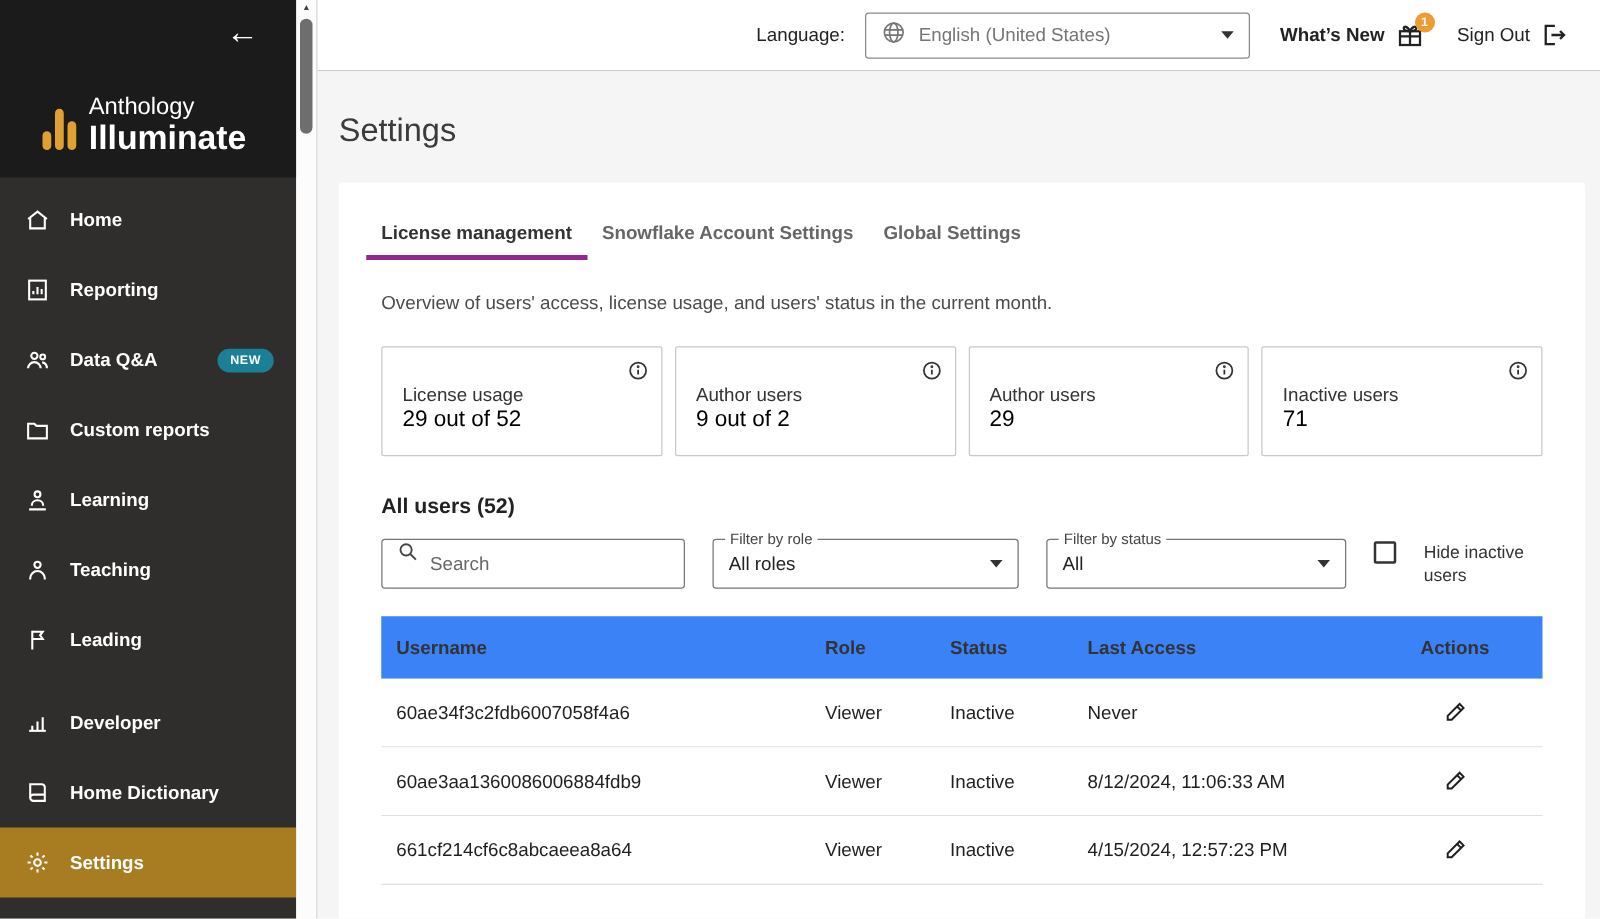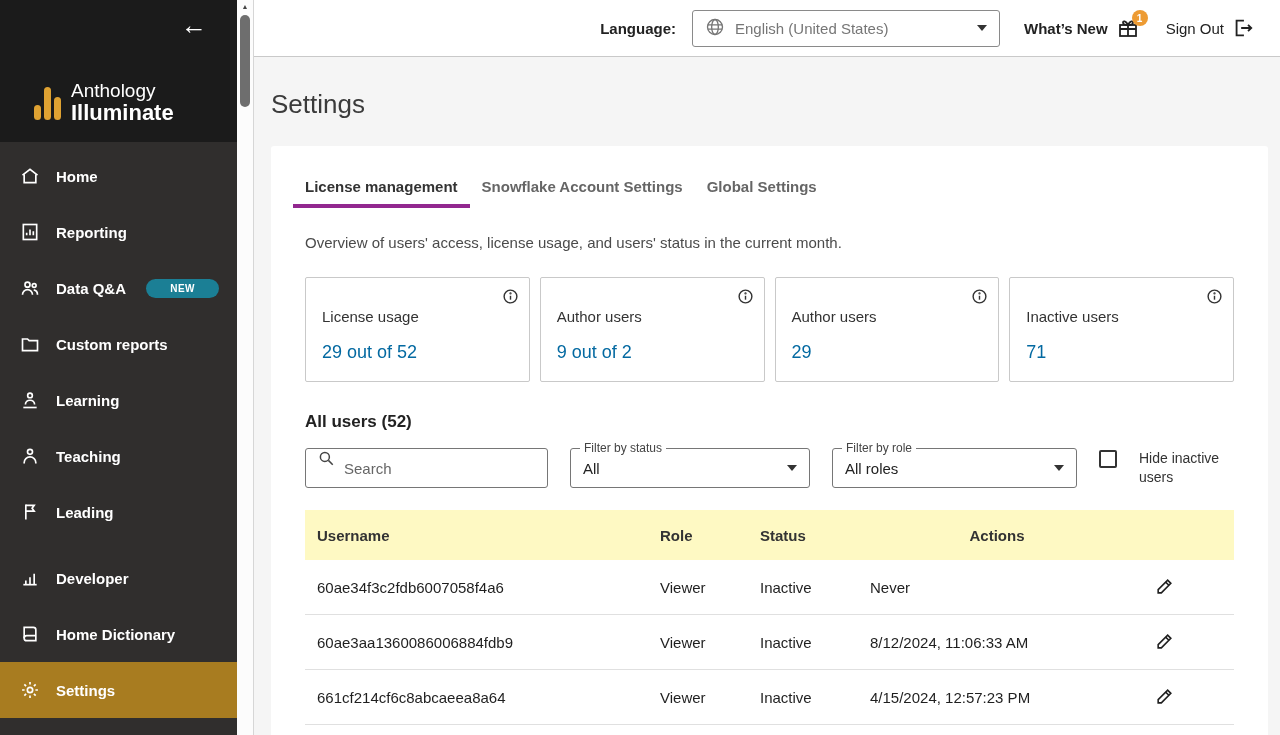--- a/index.html
+++ b/index.html
@@ -13,40 +13,40 @@
   .sidebar-top { background:#1b1b1b; height:142px; position:relative; flex:none; }
   .back-arrow { position:absolute; top:12px; right:30px; font-size:26px; color:#fff; cursor:pointer; line-height:1; }
   .logo { position:absolute; left:34px; bottom:18px; display:flex; align-items:flex-end; gap:10px; }
   .logo-bars { display:flex; align-items:flex-end; gap:3px; padding-bottom:4px; }
   .logo-bars i { display:block; width:7px; border-radius:4px; background:#dfa232; }
   .logo-bars i:nth-child(1){ height:15px; }
   .logo-bars i:nth-child(2){ height:33px; }
   .logo-bars i:nth-child(3){ height:23px; }
   .logo-text { line-height:1.05; }
   .logo-line1 { font-size:19px; font-weight:400; }
-  .logo-line2 { font-size:22px; font-weight:700; }
+  .logo-line2 { font-size:27px; font-weight:700; }
 
   .sidebar-nav { flex:1; display:flex; flex-direction:column; padding-top:6px; }
   .nav-item { display:flex; align-items:center; gap:16px; height:56px; padding:0 18px 0 20px; font-size:15px; font-weight:700; cursor:pointer; flex:none; }
   .nav-item.gap-above { margin-top:10px; }
   .nav-item.active { background:#a87c20; }
   .nicon { width:20px; height:20px; flex:none; color:#fff; display:flex; align-items:center; justify-content:center; }
   .nicon svg { width:20px; height:20px; display:block; }
-  .new-badge { margin-left:auto; background:#1b7f95; color:#fff; font-size:10px; font-weight:700; padding:4px 24px; border-radius:11px; letter-spacing:.5px; }
+  .new-badge { margin-left:auto; background:#1b7f95; color:#fff; font-size:10px; font-weight:700; padding:4px 10px; border-radius:11px; letter-spacing:.5px; }
 
   
   .scroll-col { width:17px; flex:none; background:#fcfcfc; border-right:1px solid #d6d6d6; position:relative; }
   .scroll-up { position:absolute; top:3px; left:0; right:0; text-align:center; font-size:7px; color:#444; }
   .scroll-thumb { position:absolute; top:15px; left:3px; width:10px; height:92px; background:#6e6e6e; border-radius:5px; cursor:grab; }
 
   
   .content { flex:1; min-width:0; display:flex; flex-direction:column; }
 
   .topbar { height:57px; flex:none; background:#fff; border-bottom:1px solid #c9c9c9; display:flex; align-items:center; justify-content:flex-end; gap:16px; padding-right:26px; }
-  .lang-label { font-size:15px; font-weight:700; color:#222; }
+  .lang-label { font-size:15px; font-weight:400; color:#222; }
   .lang-select { width:308px; height:37px; border:1px solid #8a8a8a; border-radius:3px; display:flex; align-items:center; gap:10px; padding:0 12px; color:#767676; font-size:15px; cursor:pointer; background:#fff; }
   .lang-select .gicon { color:#767676; }
   .caret { width:0; height:0; border-left:5px solid transparent; border-right:5px solid transparent; border-top:6px solid #333; margin-left:auto; }
   .whats-new { display:flex; align-items:center; gap:8px; font-size:15px; font-weight:700; color:#222; cursor:pointer; margin-left:8px; }
   .gift-wrap { position:relative; width:24px; height:24px; color:#222; }
   .gift-wrap svg { width:24px; height:24px; }
   .notif-badge { position:absolute; top:-6px; right:-8px; width:16px; height:16px; background:#ed9b33; border-radius:50%; color:#fff; font-size:10px; font-weight:700; display:flex; align-items:center; justify-content:center; }
   .sign-out { display:flex; align-items:center; gap:8px; font-size:15px; font-weight:400; color:#222; cursor:pointer; margin-left:10px; }
   .sign-out svg { width:22px; height:22px; color:#222; }
 
@@ -58,21 +58,21 @@
   .tabs { display:flex; gap:24px; margin-bottom:26px; }
   .tab { font-size:15px; font-weight:700; color:#666; padding:0 0 13px 0; position:relative; cursor:pointer; white-space:nowrap; }
   .tab.active { color:#333; }
   .tab.active::after { content:""; position:absolute; left:-12px; right:-12px; bottom:0; height:4px; background:#92278f; }
 
   .tab-desc { font-size:15px; color:#4b4b4b; margin-bottom:26px; }
 
   .stats { display:flex; gap:10px; margin-bottom:30px; }
   .stat-card { flex:1; border:1px solid #c9c9c9; border-radius:2px; padding:30px 14px 18px 16px; position:relative; background:#fff; }
   .stat-label { font-size:15px; color:#333; }
-  .stat-value { font-size:18px; color:#0369a1; margin-top:17px; }
+  .stat-value { font-size:18px; color:#000000; }
   .info-icon { position:absolute; top:10px; right:10px; width:17px; height:17px; color:#333; cursor:pointer; }
   .info-icon svg { width:17px; height:17px; }
 
   .users-heading { font-size:17px; font-weight:700; color:#222; margin-bottom:16px; }
 
   .filters { display:flex; align-items:center; gap:22px; margin-bottom:22px; }
   .search-box { width:243px; height:40px; border:1px solid #767676; border-radius:3px; display:flex; gap:9px; padding:0 11px; background:#fff; }
   .search-box svg { width:18px; height:18px; color:#444; flex:none; }
   .search-box input { border:none; outline:none; flex:1; min-width:0; font-size:15px; color:#333; font-family:"Liberation Sans", sans-serif; background:transparent; }
   .search-box input::placeholder { color:#666; }
@@ -80,21 +80,21 @@
   .select-outlined { position:relative; height:40px; border:1px solid #767676; border-radius:3px; display:flex; align-items:center; padding:0 12px; background:#fff; cursor:pointer; }
   .select-outlined .flabel { position:absolute; top:-8px; left:9px; background:#fff; padding:0 4px; font-size:12px; color:#444; }
   .select-outlined .value { font-size:15px; color:#222; }
   .sel-role { width:245px; }
   .sel-status { width:240px; }
 
   .hide-inactive { display:flex; align-items:flex-start; gap:22px; width:132px; font-size:14px; color:#333; line-height:1.35; }
   .checkbox { width:18px; height:18px; border:2px solid #333; border-radius:2px; background:#fff; flex:none; margin-top:1px; cursor:pointer; }
 
   .thead, .trow { display:grid; grid-template-columns:343px 100px 110px 1fr 80px; align-items:center; padding:0 30px 0 12px; }
-  .thead { height:50px; background:#fef9c3; font-size:15px; font-weight:700; color:#333; }
+  .thead { height:50px; background:#3b82f6; font-size:15px; font-weight:700; color:#333; }
   .trow { height:55px; border-bottom:1px solid #e0e0e0; font-size:15px; color:#1f1f1f; background:#fff; }
   .col-actions { text-align:center; }
   .edit-btn { background:none; border:none; cursor:pointer; color:#1f1f1f; padding:2px; }
   .edit-btn svg { width:19px; height:19px; display:block; margin:0 auto; }
 </style>
 </head>
 <body>
 
 <div class="app">
 
@@ -304,41 +304,42 @@
         <h2 class="users-heading">All users (52)</h2>
 
         <div class="filters">
           <div class="search-box">
             <svg viewBox="0 0 24 24" fill="none" stroke="currentColor" stroke-width="2">
                 <circle cx="10.5" cy="10.5" r="6"></circle>
                 <path d="m15.2 15.2 5.8 5.8"></path>
               </svg>
             <input type="text" placeholder="Search" style="">
           </div>
+          <div class="select-outlined sel-role">
+            <span class="flabel">Filter by role</span>
+            <span class="value">All roles</span>
+            <span class="caret"></span>
+          </div>
           <div class="select-outlined sel-status">
             <span class="flabel">Filter by status</span>
             <span class="value">All</span>
-            <span class="caret"></span>
-          </div>
-          <div class="select-outlined sel-role">
-            <span class="flabel">Filter by role</span>
-            <span class="value">All roles</span>
             <span class="caret"></span>
           </div>
           <div class="hide-inactive">
             <span class="checkbox"></span>
             <span>Hide inactive users</span>
           </div>
         </div>
 
         <div class="table">
           <div class="thead">
             <div>Username</div>
             <div>Role</div>
             <div>Status</div>
+            <div>Last Access</div>
             <div class="col-actions">Actions</div>
           </div>
 
           <div class="trow">
             <div>60ae34f3c2fdb6007058f4a6</div>
             <div>Viewer</div>
             <div>Inactive</div>
             <div>Never</div>
             <div class="col-actions"><button class="edit-btn"><svg viewBox="0 0 24 24" fill="none" stroke="currentColor" stroke-width="2">
                     <path d="M4 20h4L20 8l-4-4L4 16z"></path>

